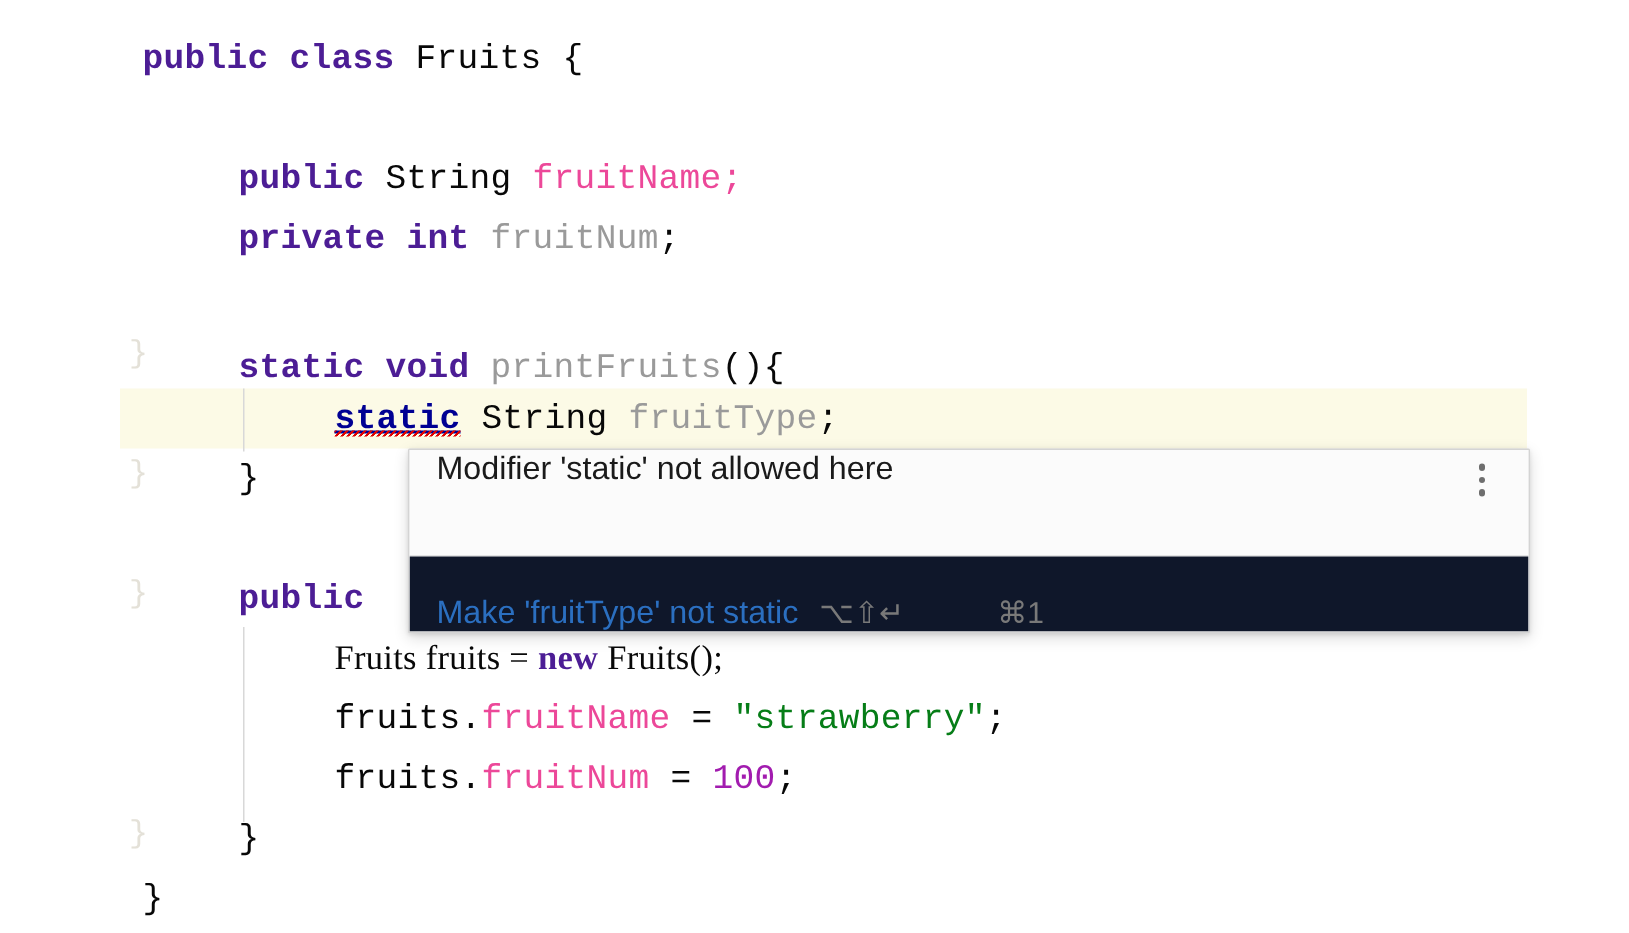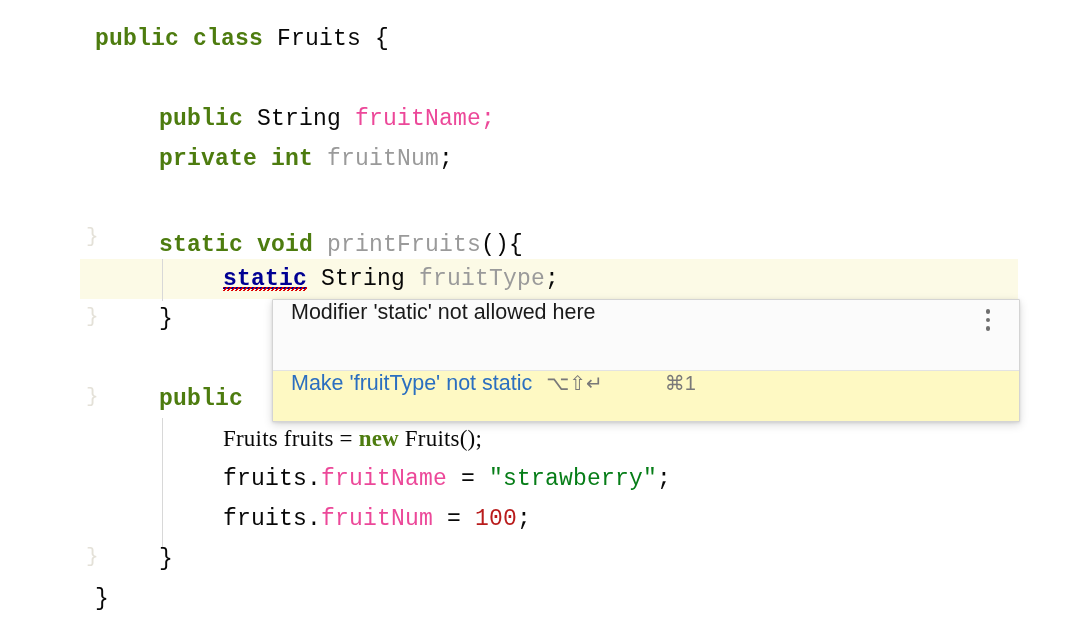--- a/index.html
+++ b/index.html
@@ -56,25 +56,25 @@
     position: absolute;
     left: 0;
     height: 40px;
     line-height: 40px;
     white-space: pre;
     font-family: "Liberation Mono", "DejaVu Sans Mono", monospace;
     font-size: 23px;
     letter-spacing: 0.2px;
     color: #080808;
   }
-  .kw       { color: #4d7c0f; font-weight: 700; }
+  .kw       { color: #4c1d95; font-weight: 700; }
   .field    { color: #ec4899; }
   .grayed   { color: #9a9a9a; }
   .str      { color: #067d17; }
-  .num      { color: #b91c1c; }
+  .num      { color: #a21caf; }
   .plain    { color: #080808; }
 
   
   .err-token {
     color: #000093;
     font-weight: 700;
     text-decoration: underline;
     text-decoration-color: #000093;
     text-underline-offset: 2px;
     position: relative;
@@ -138,22 +138,22 @@
     border-radius: 50%;
     background: #6e6e6e;
   }
   #popup-divider {
     height: 1px;
     background: #e3e3e3;
     width: 100%;
   }
   #popup-actions-row {
     display: flex;
-    align-items: flex-start;
-    background: #fef9c3;
+    align-items: flex-end;
+    background: #0f172a;
     height: 50px;
     padding: 0 18px;
     box-sizing: border-box;
   }
   .action-group {
     display: flex;
     align-items: baseline;
     white-space: nowrap;
   }
   .action-link {

